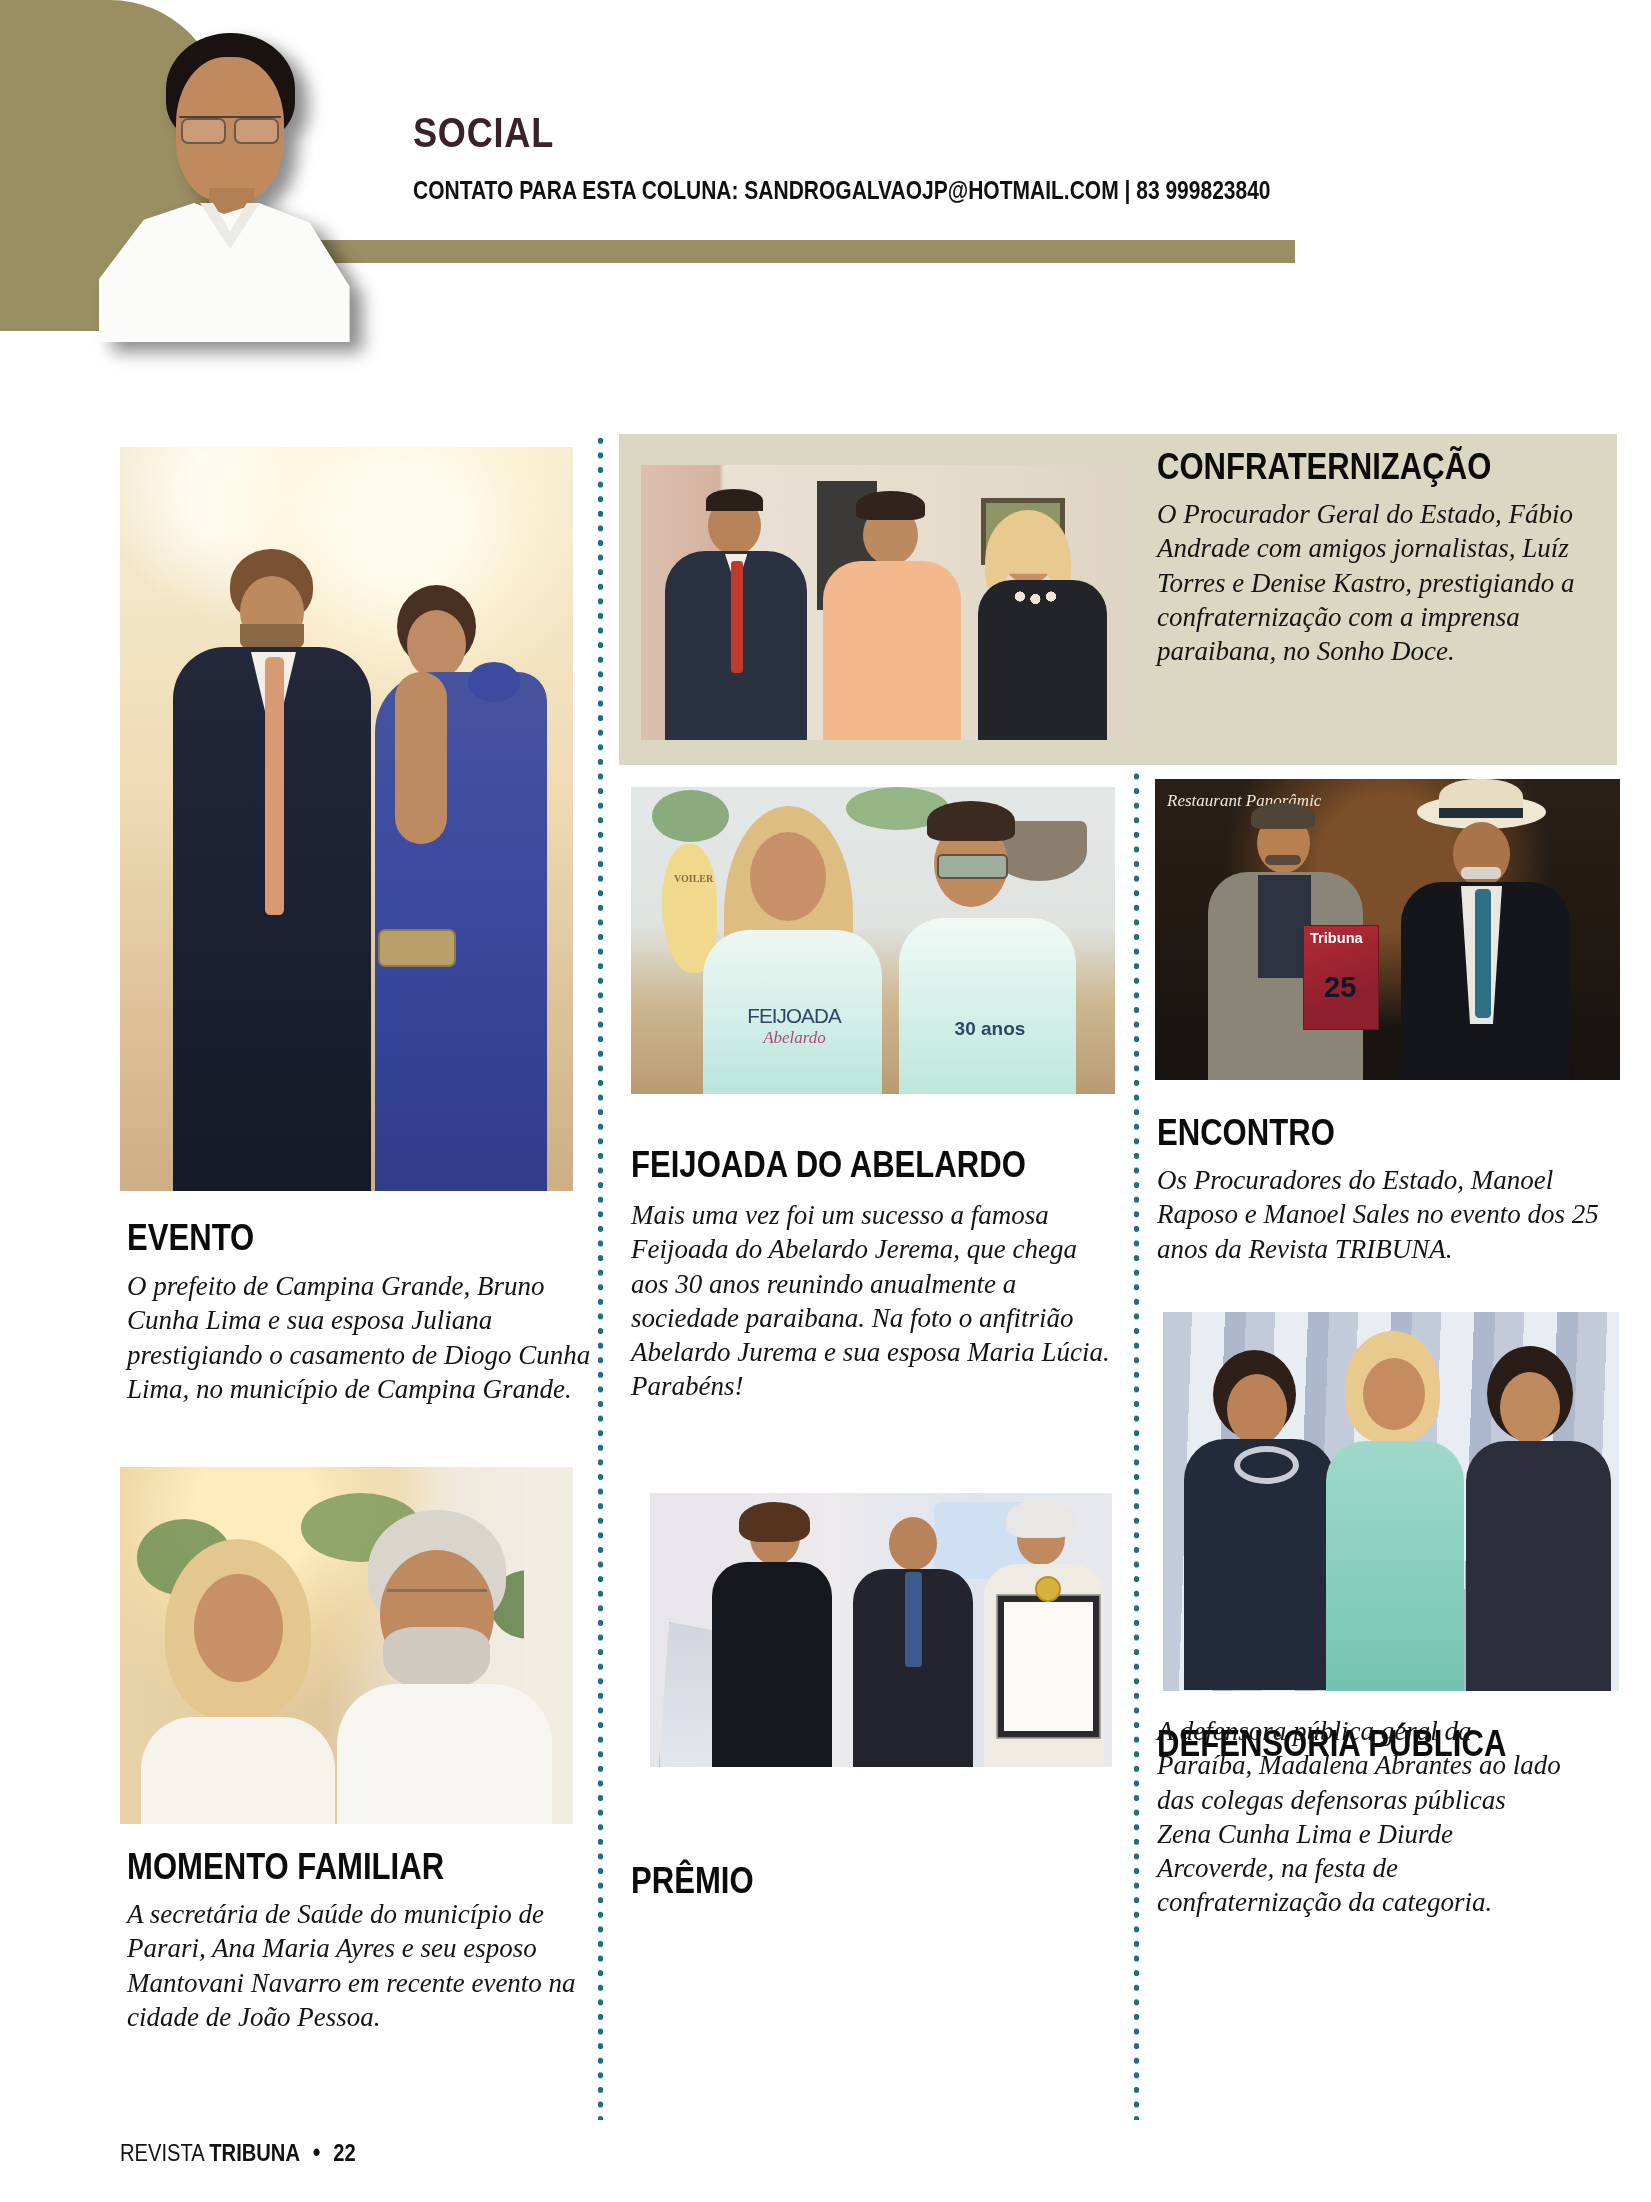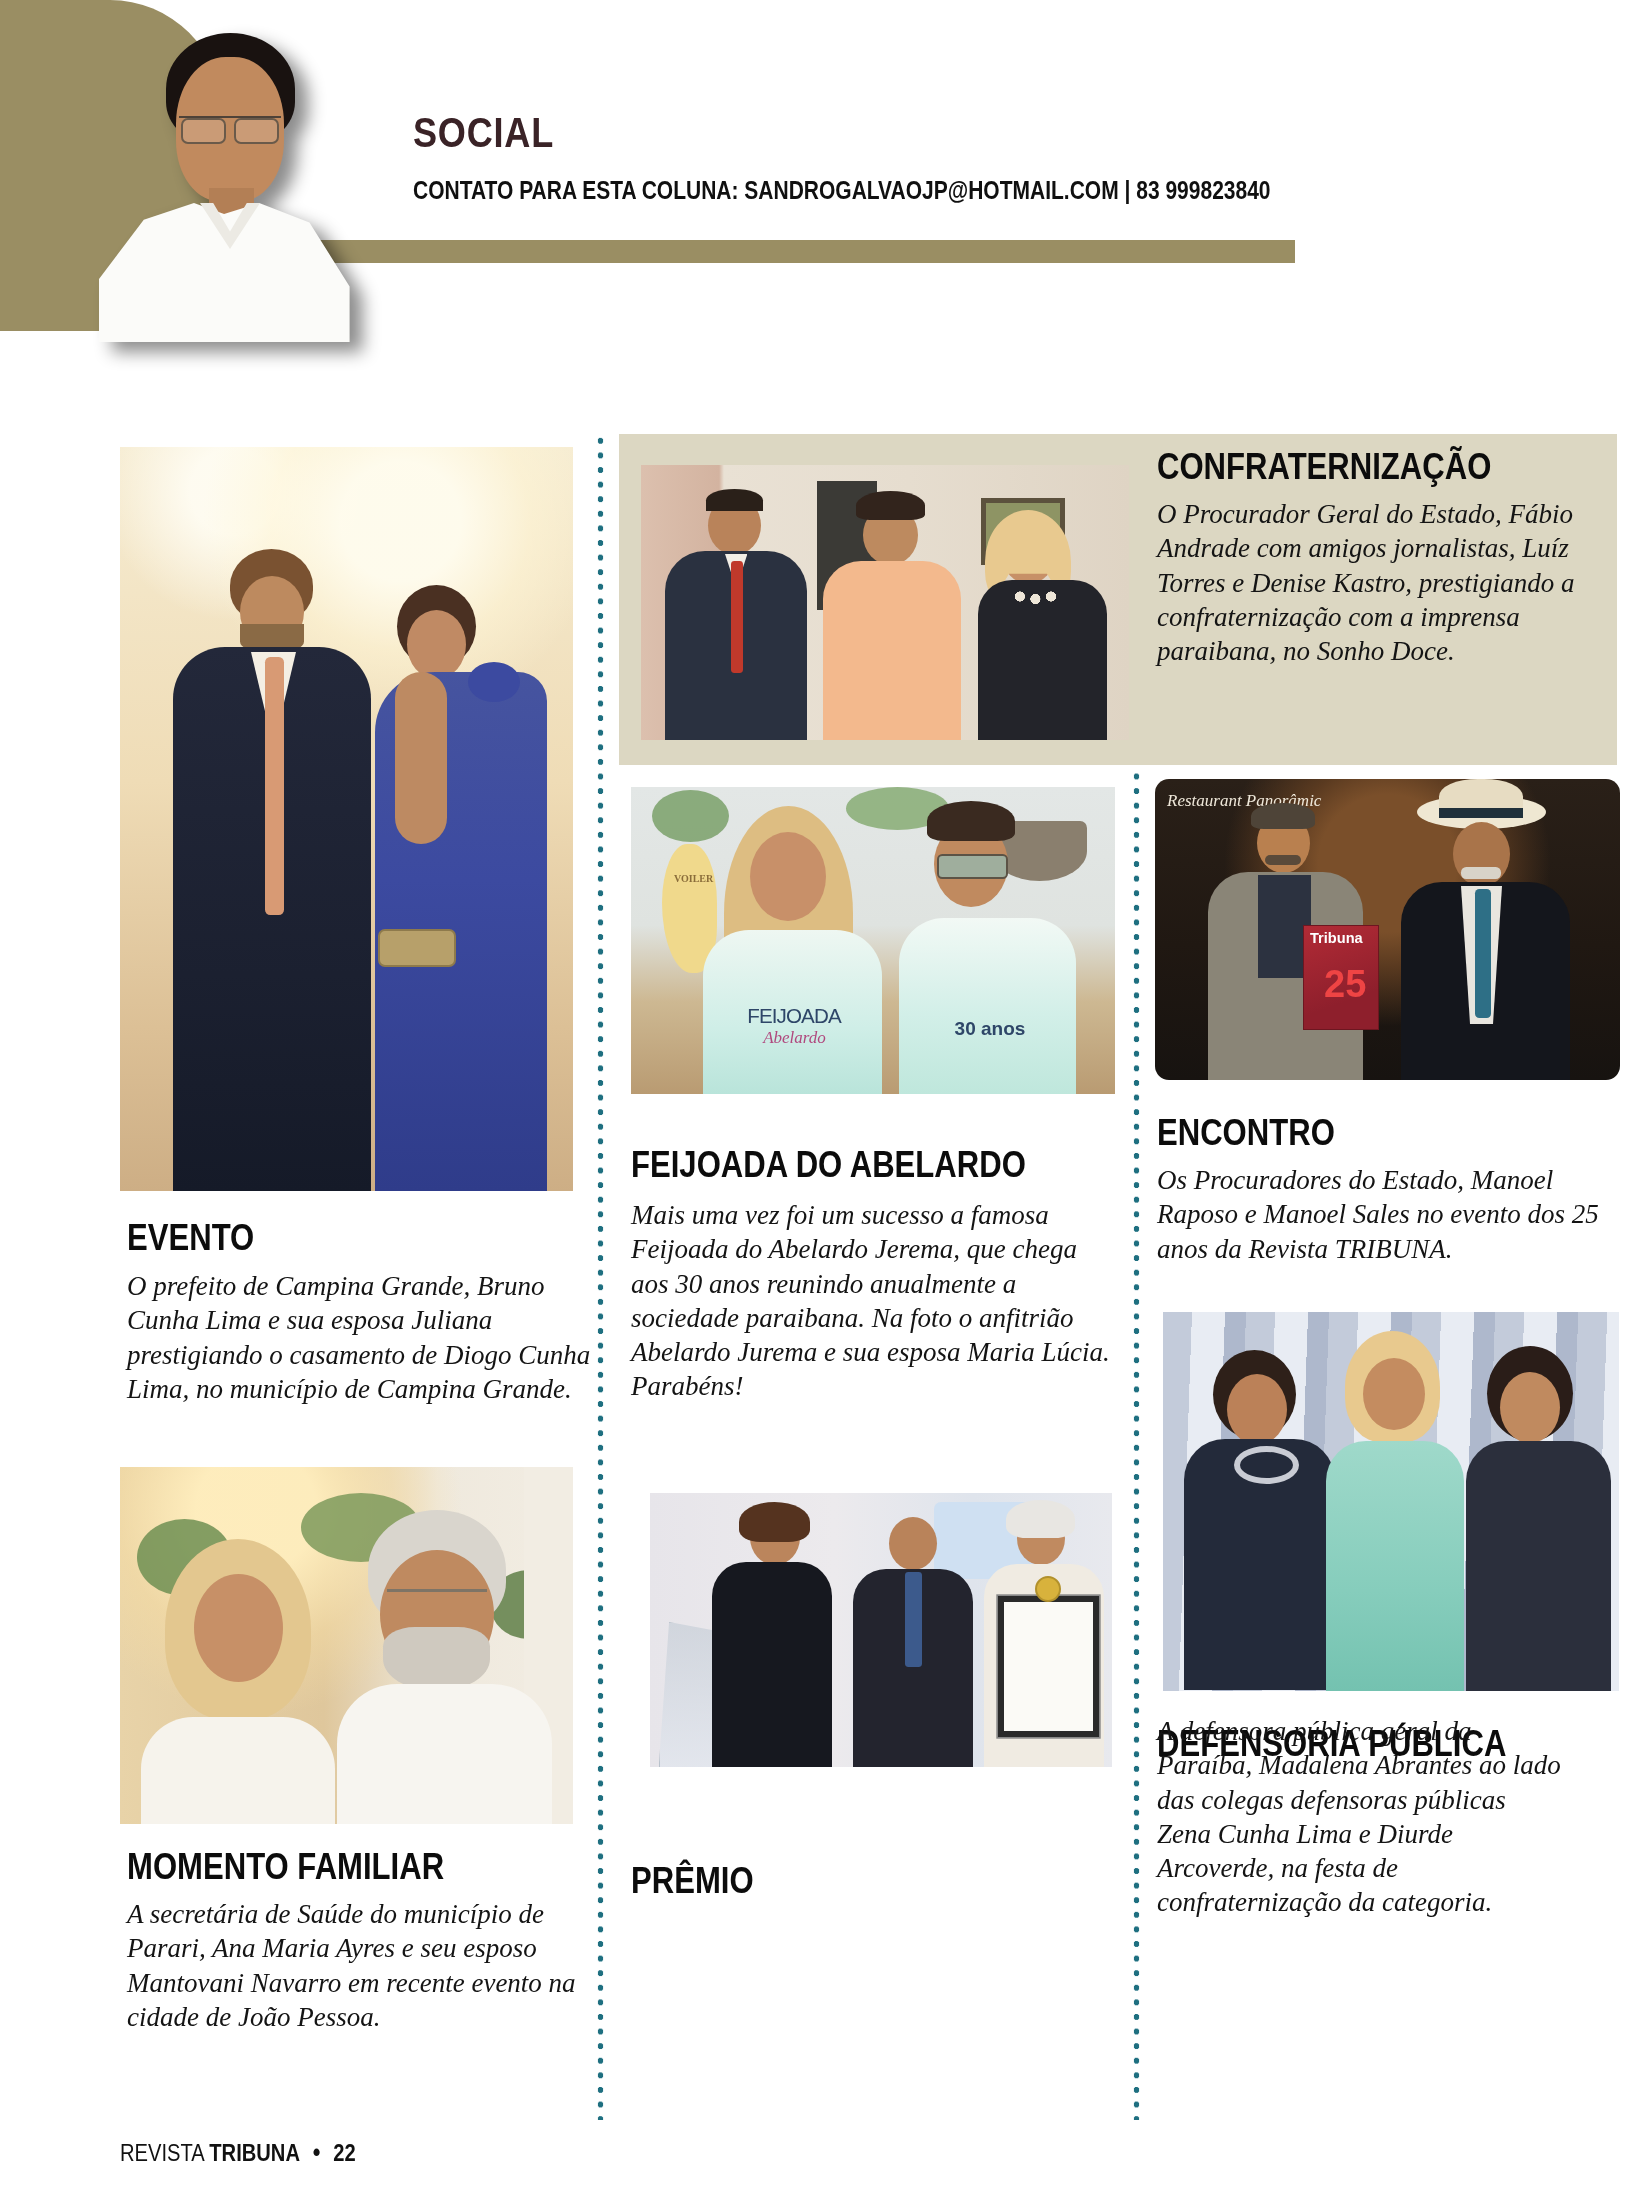--- a/index.html
+++ b/index.html
@@ -218,33 +218,33 @@
     <div class="fig-head" style="left:367px;top:19px;width:48px;height:53px;background:#c08a60;"></div>
     <div class="ph-layer" style="left:356px;top:6.9px;width:69px;height:38px;background:#e8e6e2;border-radius:50% 50% 30% 30%;"></div>
     <div class="fig-torso" style="left:334px;top:71px;width:120px;height:203px;background:#f0ebe2;border-radius:33px 33px 0 0;"></div>
     <div class="ph-layer" style="left:348px;top:103px;width:89px;height:129px;background:#fbfaf6;border:6.9px solid #2a2a2a;box-shadow:0 0 0 1.7px #888;"></div>
     <div class="ph-layer" style="left:385px;top:83px;width:22.4px;height:22.4px;background:#d8b23c;border-radius:50%;border:2.6px solid #b2912c;"></div>
   </div>
   <div class="sec-title" style="left:631px;top:1860px;">
     <span class="cond">PRÊMIO</span>
   </div>
 
-  <div class="photo" style="left:1155px;top:779px;width:465px;height:301px;border-radius:14px;">
+  <div class="photo" style="left:1155px;top:779px;width:465px;height:301px;">
     <div class="ph-layer enc-bg"></div>
     <div class="photo-note" style="left:12px;top:12px;font-size:17px;">Restaurant Panorâmic</div>
 
     <div class="fig-head" style="left:102px;top:34px;width:53px;height:60px;background:#b9804f;"></div>
     <div class="ph-layer" style="left:96px;top:24px;width:64px;height:26px;background:#4e4438;border-radius:50% 50% 20% 20%;"></div>
     <div class="ph-layer" style="left:110px;top:76px;width:36px;height:10.3px;background:#5a4a3a;border-radius:5.2px;"></div>
     <div class="fig-torso" style="left:53px;top:93px;width:155px;height:208px;background:#8a8577;border-radius:40px 40px 0 0;"></div>
     <div class="ph-layer" style="left:103px;top:96px;width:53px;height:103px;background:#2c3240;"></div>
 
     <div class="ph-layer" style="left:148px;top:146px;width:74px;height:103px;background:linear-gradient(160deg,#b22b36 0%,#8e1f2c 70%);border:1.7px solid #6d1620;"></div>
     <div class="photo-note" style="left:155px;top:151px;font-style:normal;font-weight:700;font-size:14.6px;color:#fff;font-family:'Liberation Sans',sans-serif;">Tribuna</div>
-    <div class="photo-note" style="left:169px;top:184px;font-style:normal;font-weight:800;font-size:38px;color:#ef4444;font-family:'Liberation Sans',sans-serif;">25</div>
+    <div class="photo-note" style="left:169px;top:192px;font-style:normal;font-weight:800;font-size:29px;color:#0f172a;font-family:'Liberation Sans',sans-serif;">25</div>
 
     <div class="ph-layer" style="left:262px;top:15.5px;width:129px;height:34px;background:#efe7d2;border-radius:50%;"></div>
     <div class="ph-layer" style="left:284px;top:0px;width:84px;height:38px;background:#e7dcc2;border-radius:46% 46% 20% 20%;"></div>
     <div class="ph-layer" style="left:284px;top:29px;width:84px;height:10.3px;background:#20303a;"></div>
     <div class="fig-head" style="left:298px;top:43px;width:57px;height:64px;background:#a9744a;"></div>
     <div class="ph-layer" style="left:306px;top:88px;width:40px;height:12px;background:#d8d3c8;border-radius:5.2px;"></div>
     <div class="fig-torso" style="left:246px;top:103px;width:169px;height:198px;background:#14161c;border-radius:41px 41px 0 0;"></div>
     <div class="ph-layer" style="left:306px;top:107px;width:41px;height:138px;background:#e9e6df;clip-path:polygon(0 0,100% 0,78% 100%,22% 100%);"></div>
     <div class="ph-layer" style="left:320px;top:110px;width:15.5px;height:129px;background:#2e6f86;border-radius:4.3px;"></div>
   </div>

